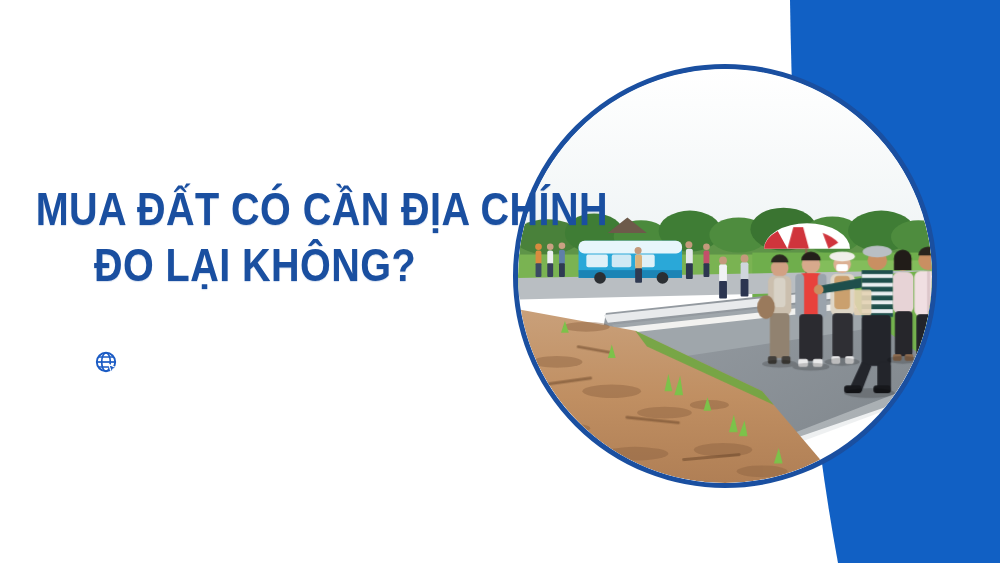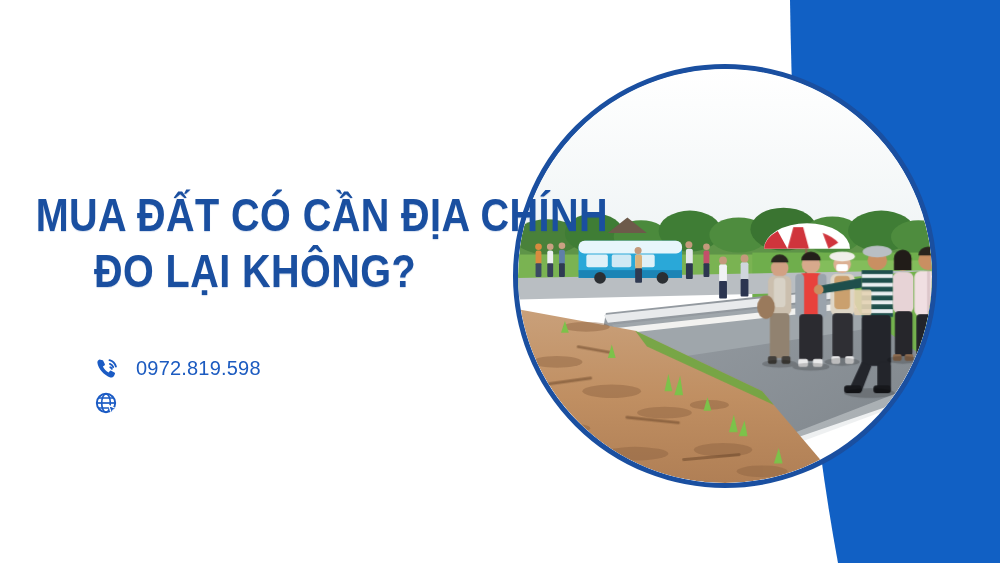--- a/index.html
+++ b/index.html
@@ -9,21 +9,21 @@
     font-family:"Liberation Sans", sans-serif;
     background:#ffffff;
   }
   .stage{position:absolute;inset:0;width:1000px;height:563px;overflow:hidden;background:#fff;}
 
   
   .blue-band{position:absolute;top:0;left:0;width:1000px;height:563px;}
 
   
   .left-col{
-    position:absolute;left:0;top:6px;width:510px;height:410px;
+    position:absolute;left:0;top:0;width:510px;height:410px;
   }
   .headline{
     position:absolute;left:0;right:0;top:181px;
     text-align:center;
     color:#1A4FA0;
     font-family:"Liberation Sans Narrow","Liberation Sans",sans-serif;
     font-weight:700;
     font-size:46px;
     line-height:56px;
     letter-spacing:0.5px;
@@ -346,31 +346,20 @@
 
   <div class="left-col">
 
     <div class="headline">
       <span class="l1">MUA ĐẤT CÓ CẦN ĐỊA CHÍNH</span>
       <span class="l2">ĐO LẠI KHÔNG?</span>
     </div>
 
     <div class="contact">
 
-      <div class="c-row">
-        <span class="c-ico">
-          <svg width="26" height="26" viewBox="0 0 26 26" aria-hidden="true">
-            <path d="M5.6,3.4 C4.2,3.9 3.2,5.2 3.4,6.7 C4.1,12.6 10.1,19.2 16.3,21.4 C17.8,21.9 19.4,21.1 20.1,19.7 L20.9,18.1 C21.2,17.5 21,16.8 20.4,16.5 L17.2,14.7 C16.7,14.4 16,14.6 15.7,15.1 L14.8,16.6 C12.3,15.4 9.9,12.9 8.9,10.4 L10.4,9.4 C10.9,9.1 11.1,8.4 10.8,7.9 L9.1,4.6 C8.8,4 8.1,3.8 7.5,4 Z" fill="#1B5BC4"></path>
-            <path d="M15.5,4.2 a9.2,9.2 0 0 1 6.4,6.4" fill="none" stroke="#1B5BC4" stroke-width="1.9" stroke-linecap="round"></path>
-            <path d="M15.9,7.9 a5.6,5.6 0 0 1 3.3,3.3" fill="none" stroke="#1B5BC4" stroke-width="1.9" stroke-linecap="round"></path>
-            <path d="M16.3,11.3 a2.6,2.6 0 0 1 1.6,1.6" fill="none" stroke="#1B5BC4" stroke-width="1.8" stroke-linecap="round"></path>
-          </svg>
-        </span>
-        <span class="c-txt">0972.819.598</span>
-      </div>
 
       <div class="c-row">
         <span class="c-ico">
           <svg width="26" height="26" viewBox="0 0 26 26" aria-hidden="true">
             <circle cx="12" cy="12" r="9.2" fill="none" stroke="#1B5BC4" stroke-width="1.9"></circle>
             <ellipse cx="12" cy="12" rx="4.3" ry="9.2" fill="none" stroke="#1B5BC4" stroke-width="1.7"></ellipse>
             <line x1="2.8" y1="12" x2="21.2" y2="12" stroke="#1B5BC4" stroke-width="1.7"></line>
             <line x1="4.3" y1="7" x2="19.7" y2="7" stroke="#1B5BC4" stroke-width="1.5"></line>
             <line x1="4.3" y1="17" x2="19.7" y2="17" stroke="#1B5BC4" stroke-width="1.5"></line>
             <path d="M14.6,14.2 L22.6,18.1 L18.9,19.1 L17.7,22.8 Z" fill="#1B5BC4" stroke="#ffffff" stroke-width="1.1" stroke-linejoin="round"></path>

